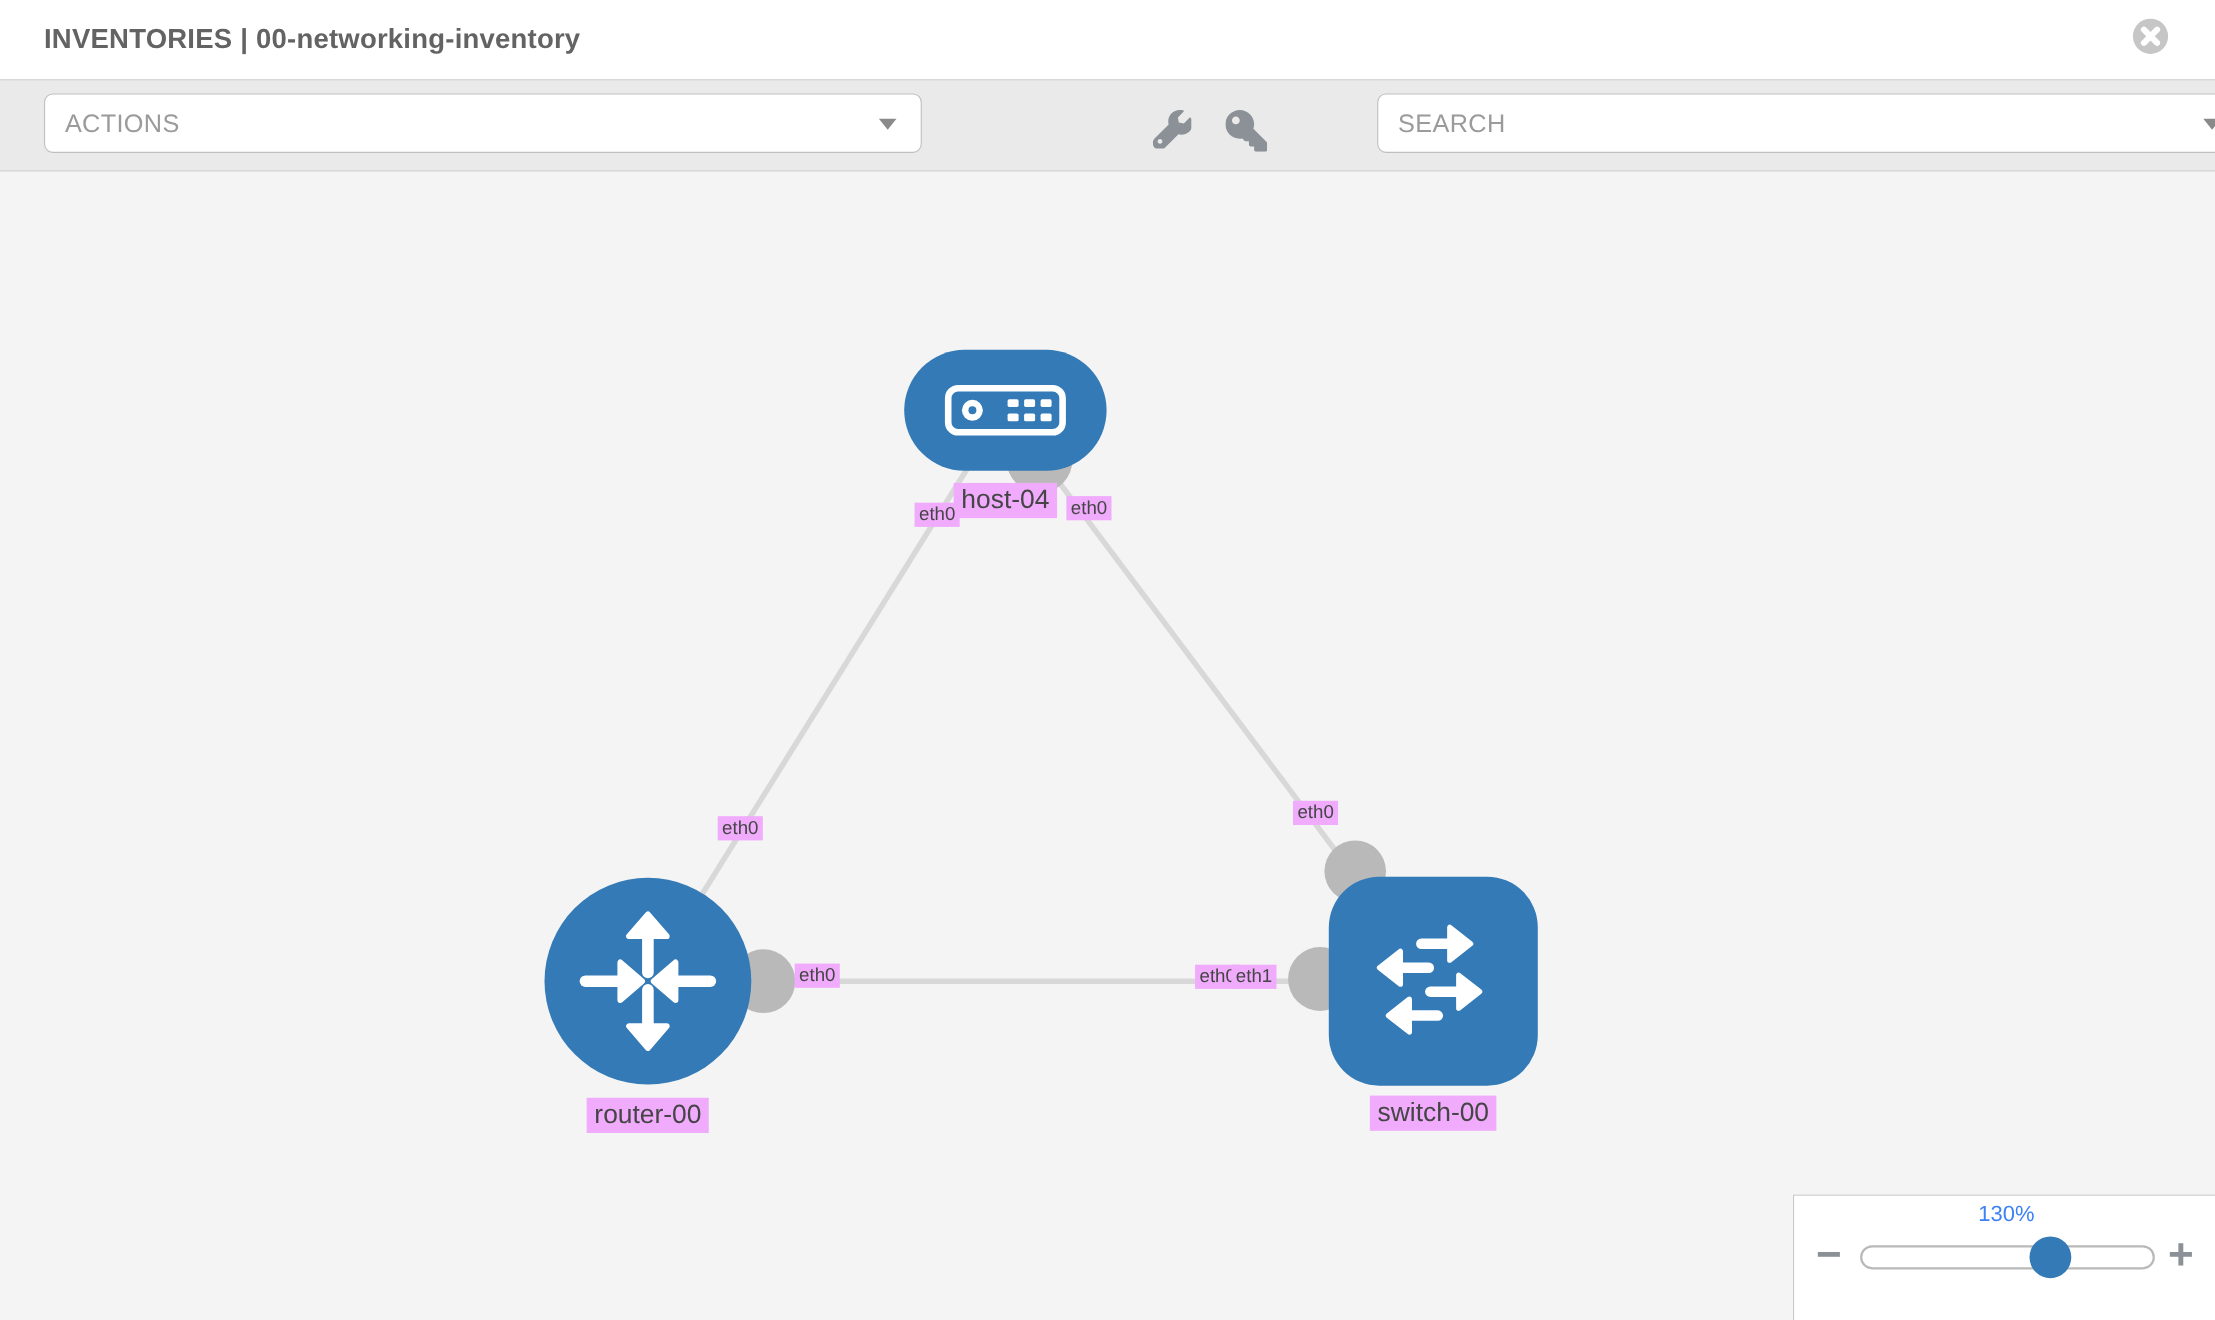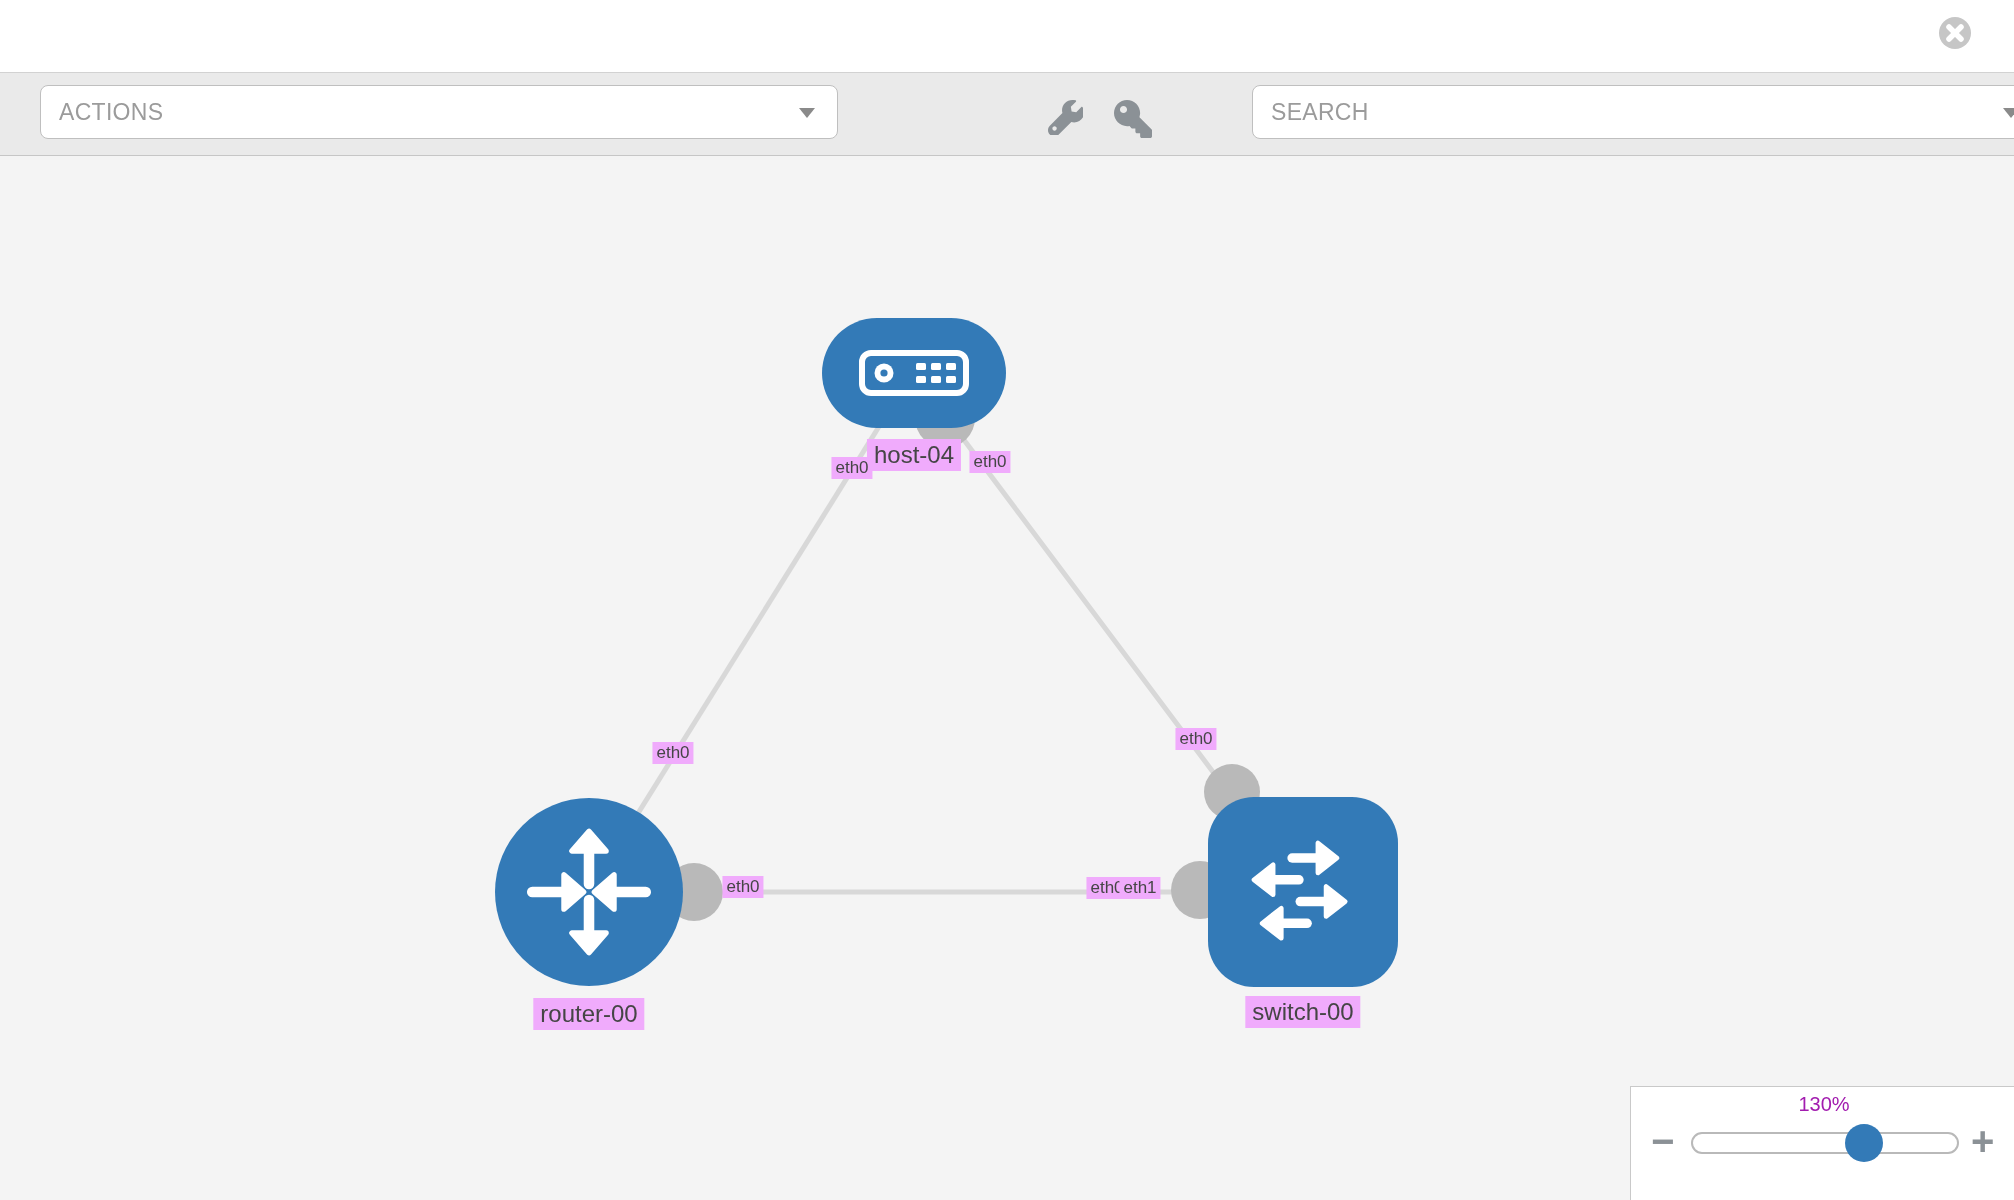--- a/index.html
+++ b/index.html
@@ -47,36 +47,37 @@
   .lbl { position:absolute; transform:translate(-50%,-50%); background:#f0abfc;
          color:#454545; white-space:nowrap; }
   .node-lbl { font-size:24px; padding:2px 7px; }
   .if-lbl   { font-size:17px; padding:1px 4px; }
   .z1 { z-index:1; } .z2 { z-index:2;text-align:center; }
 
   
   .zoom-panel { position:absolute; left:1630px; top:1086px; width:390px; height:118px;
                 background:#fff; border:1px solid #c9c9c9; }
   .zoom-value { position:absolute; left:143px; top:6px; width:100px; text-align:center;
-                font-size:20px; color:#a21caf; }
+                font-size:20px; color:#3b82f6; }
   .zoom-minus, .zoom-plus { position:absolute; color:#8b9196; font-weight:bold;
                 font-size:40px; line-height:40px; cursor:pointer; user-select:none; }
   .zoom-minus { left:20px; top:34px; }
   .zoom-plus  { left:340px; top:34px; }
   .zoom-track { position:absolute; left:60px; top:45px; width:268px; height:22px;
                 background:#fff; border:2px solid #b9b9b9; border-radius:11px; cursor:pointer; }
   .zoom-thumb { position:absolute; left:214px; top:37px; width:38px; height:38px;
                 border-radius:50%; background:#337ab7; cursor:grab; }
 </style>
 </head>
 <body>
 
 <div id="app">
 
   <div class="header">
+    <div class="header-title">INVENTORIES | 00-networking-inventory</div>
     <div class="close-btn">
       <span>
         <svg width="34" height="34" viewBox="0 0 34 34">
           <circle cx="17" cy="17" r="16" fill="#c6c6c6"></circle>
           <line x1="11" y1="11" x2="23" y2="23" stroke="#fff" stroke-width="5.5" stroke-linecap="round"></line>
           <line x1="23" y1="11" x2="11" y2="23" stroke="#fff" stroke-width="5.5" stroke-linecap="round"></line>
         </svg>
       </span>
     </div>
   </div>

